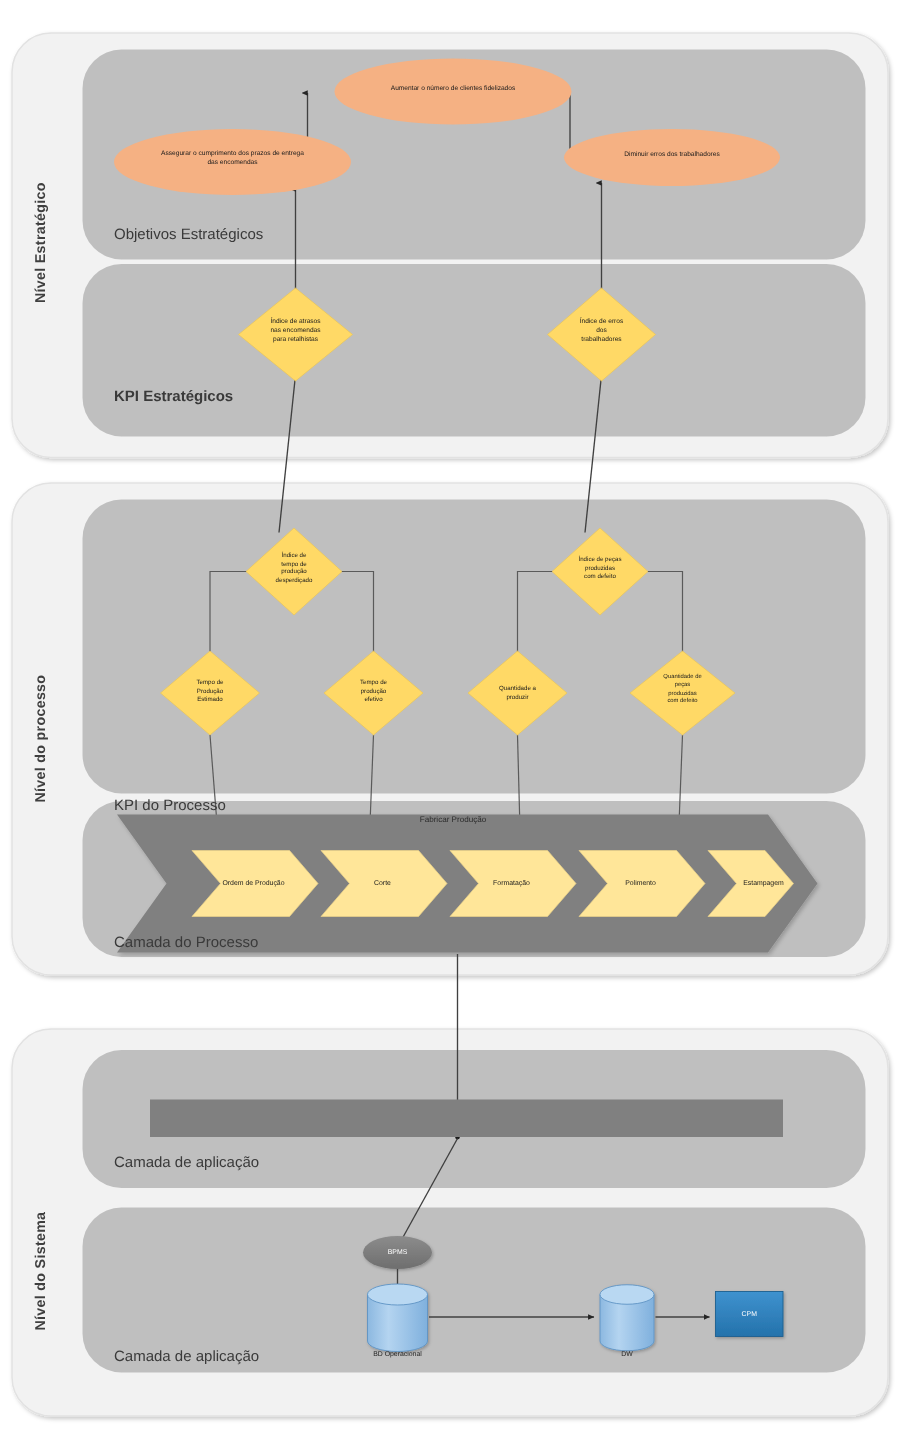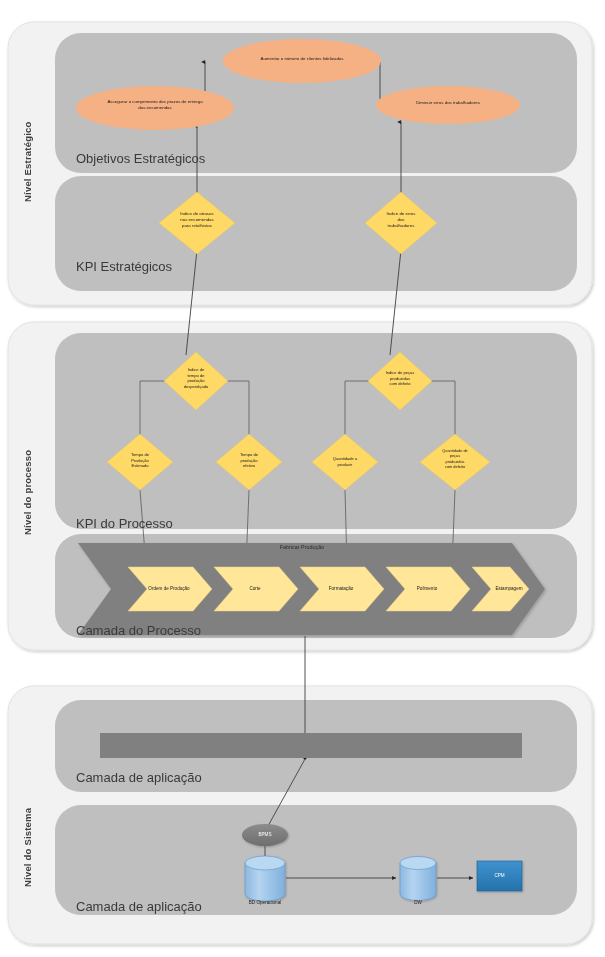--- a/index.html
+++ b/index.html
@@ -12,21 +12,21 @@
     transform:rotate(180deg);
     font-size:9.5px;
     font-weight:bold;
     color:#3f3f3f;
     letter-spacing:.2px;
     white-space:nowrap;
     text-align:center;
   }
   .panel-label{
     position:absolute;
-    font-size:13px;
+    font-size:10px;
     color:#3a3a3a;
     white-space:nowrap;
   }
   .nodetext{
     position:absolute;
     font-size:4.4px;
     color:#1a1a1a;
     text-align:center;
     line-height:1.35;
     white-space:pre-line;
@@ -248,22 +248,22 @@
     <g>
       <path d="M455,434 L490,462 L455,490 L420,462 Z" fill="#ffd966" stroke="#e8c65c" stroke-width="0.5"></path>
     </g>
   </svg>
 
   <div class="vlabel" style="left:22px;top:102px;height:120px;">Nível Estratégico</div>
   <div class="vlabel" style="left:22px;top:432px;height:120px;">Nível do processo</div>
   <div class="vlabel" style="left:22px;top:790px;height:115px;">Nível do Sistema</div>
 
   <div class="panel-label" style="left:76px;top:151px;">Objetivos Estratégicos</div>
-  <div class="panel-label" style="left:76px;top:259px;">KPI Estratégicos</div>
-  <div class="panel-label" style="left:76px;top:516px;">KPI do Processo</div>
+  <div class="panel-label" style="left:76px;top:259px;font-weight:bold;">KPI Estratégicos</div>
+  <div class="panel-label" style="left:76px;top:532px;">KPI do Processo</div>
   <div class="panel-label" style="left:76px;top:623px;">Camada do Processo</div>
   <div class="panel-label" style="left:76px;top:770px;">Camada de aplicação</div>
   <div class="panel-label" style="left:76px;top:899px;text-align:right;">Camada de aplicação</div>
 
   <div class="nodetext" style="left:222px;top:56px;width:160px;">Aumentar o número de clientes fidelizados</div>
   <div class="nodetext" style="left:77px;top:99px;width:156px;">Assegurar o cumprimento dos prazos de entrega
 das encomendas</div>
   <div class="nodetext" style="left:378px;top:100px;width:140px;">Diminuir erros dos trabalhadores</div>
 
   <div class="nodetext" style="left:162px;top:211px;width:70px;">Índice de atrasos

